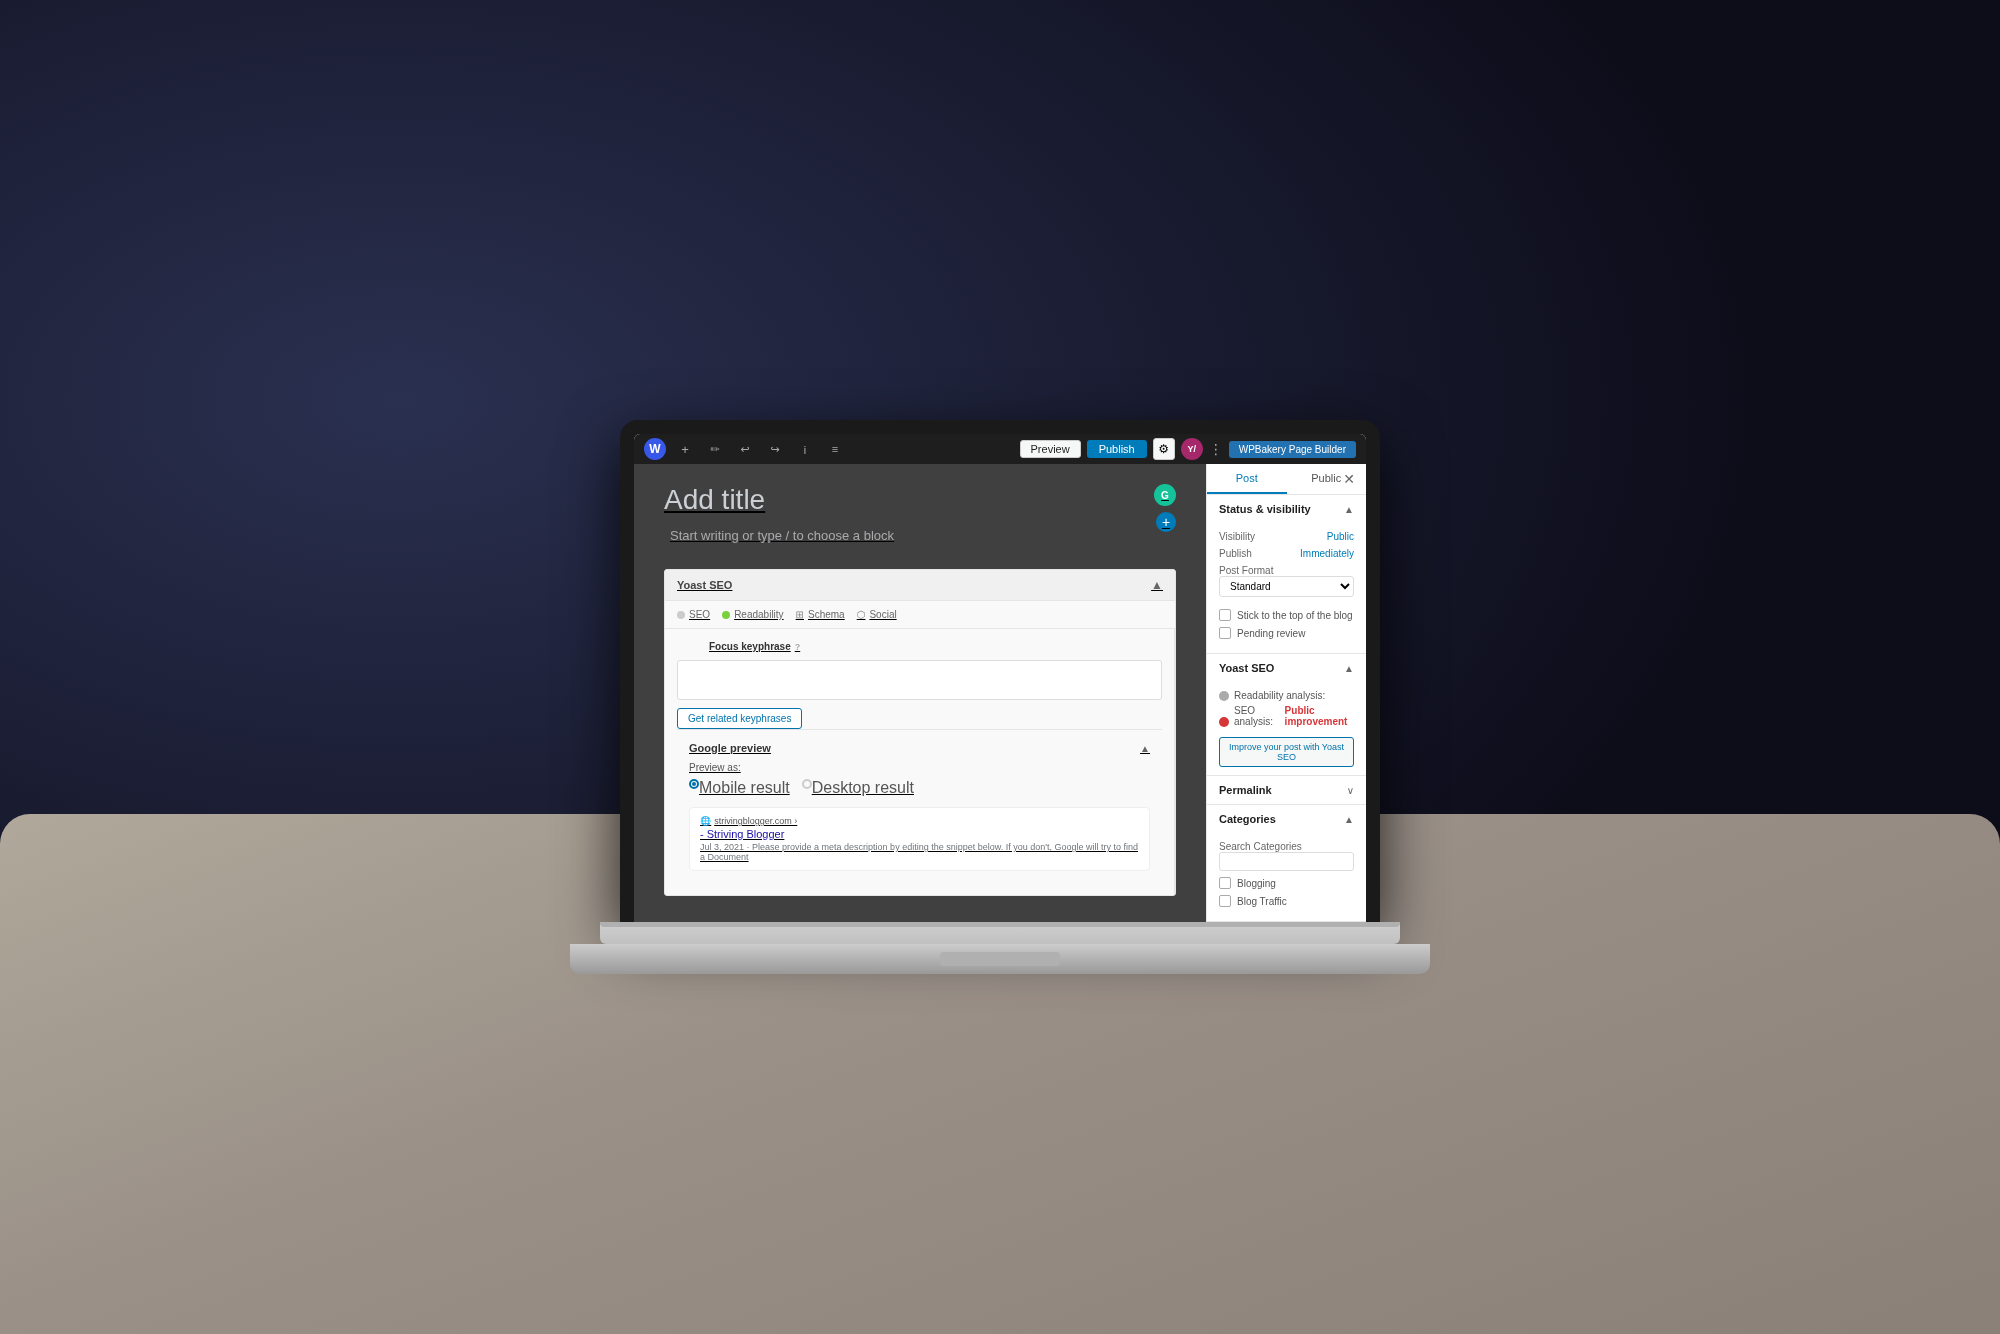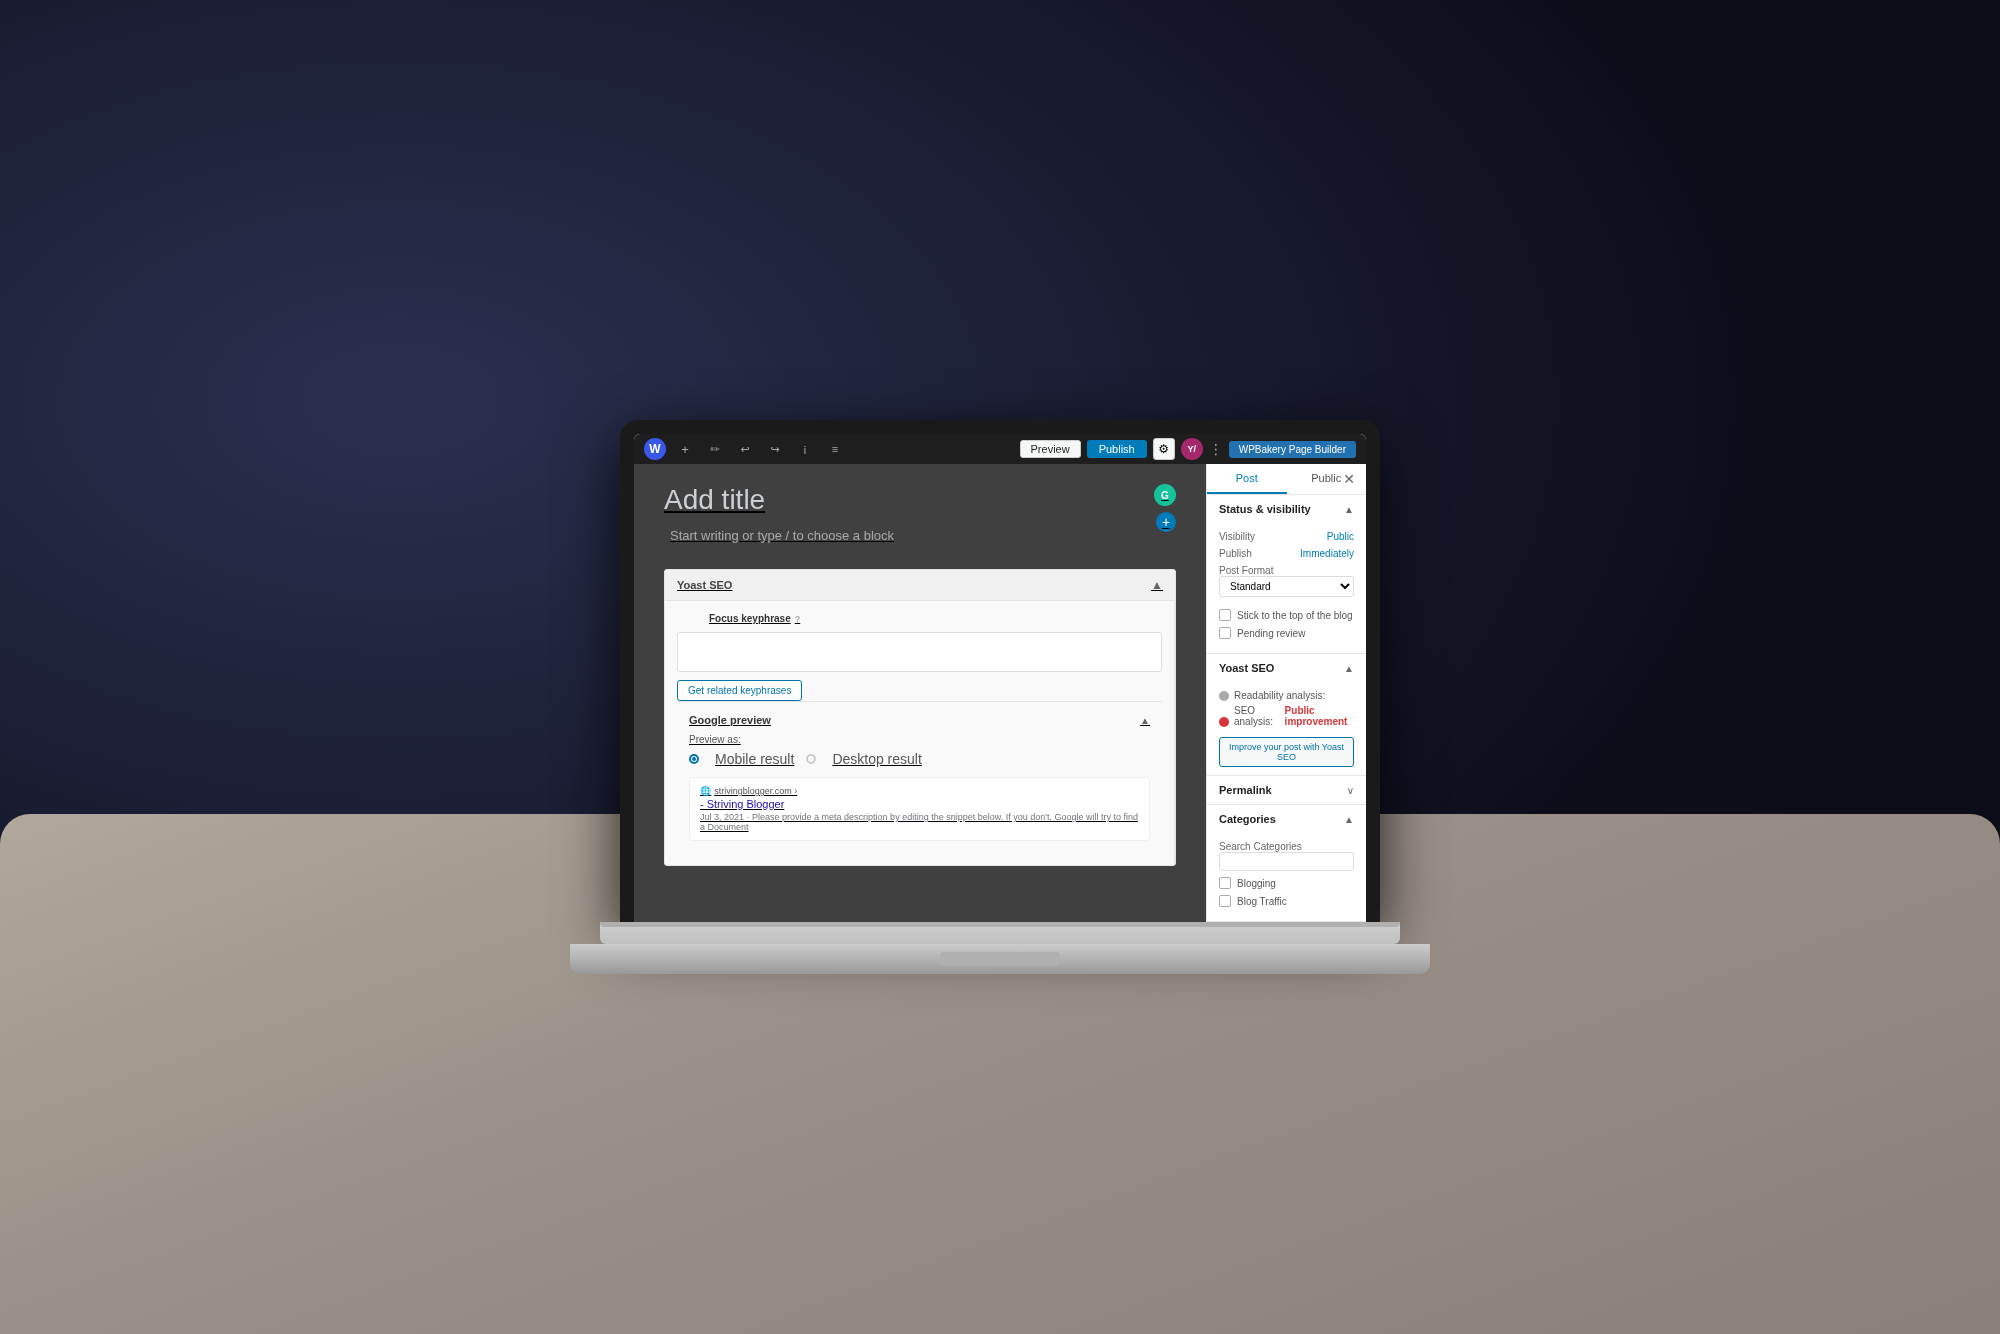--- a/index.html
+++ b/index.html
@@ -343,23 +343,23 @@
     }
 
     .preview-radio-group {
       display: flex;
       gap: 12px;
       margin-bottom: 10px;
     }
 
     .radio-option {
       display: flex;
-      align-items: center;
-      gap: 16px;
-      font-size: 14px;
+      align-items: flex-start;
+      gap: 0;
+      font-size: 16px;
       color: #555;
     }
 
     .radio-dot {
       width: 10px;
       height: 10px;
       border-radius: 50%;
       border: 2px solid #0073aa;
       position: relative;
     }
@@ -672,20 +672,38 @@
                 <div class="add-block-btn">+</div>
               </div>
             </div>
 
             <div class="yoast-panel">
               <div class="yoast-header">
                 <span class="yoast-title">Yoast SEO</span>
                 <span style="font-size:12px; color:#666;">▲</span>
               </div>
 
+              <div class="yoast-tabs">
+                <div class="yoast-tab">
+                  <div class="tab-dot"></div>
+                  <span>SEO</span>
+                </div>
+                <div class="yoast-tab">
+                  <div class="tab-dot green"></div>
+                  <span>Readability</span>
+                </div>
+                <div class="yoast-tab">
+                  <span class="tab-icon">⊞</span>
+                  <span>Schema</span>
+                </div>
+                <div class="yoast-tab">
+                  <span class="tab-icon">⬡</span>
+                  <span>Social</span>
+                </div>
+              </div>
 
               <div class="yoast-body">
                 <div class="yoast-left">
                   <div class="focus-keyphrase-label">
                     <span>Focus keyphrase</span>
                     <span style="color:#aaa; font-size:9px;">?</span>
                   </div>
                   <div class="keyphrase-input"></div>
                   <button class="btn-get-keyphrases">Get related keyphrases</button>
 

